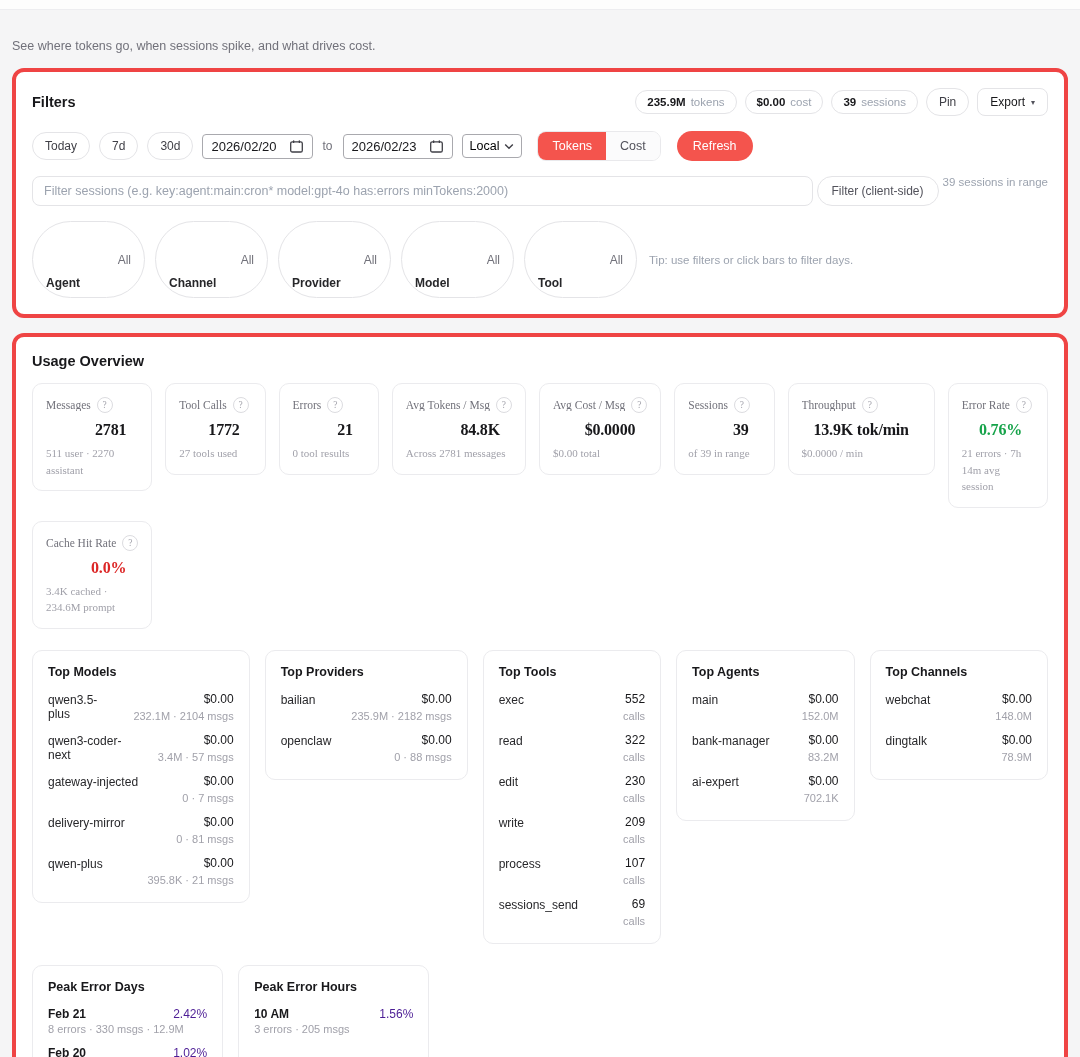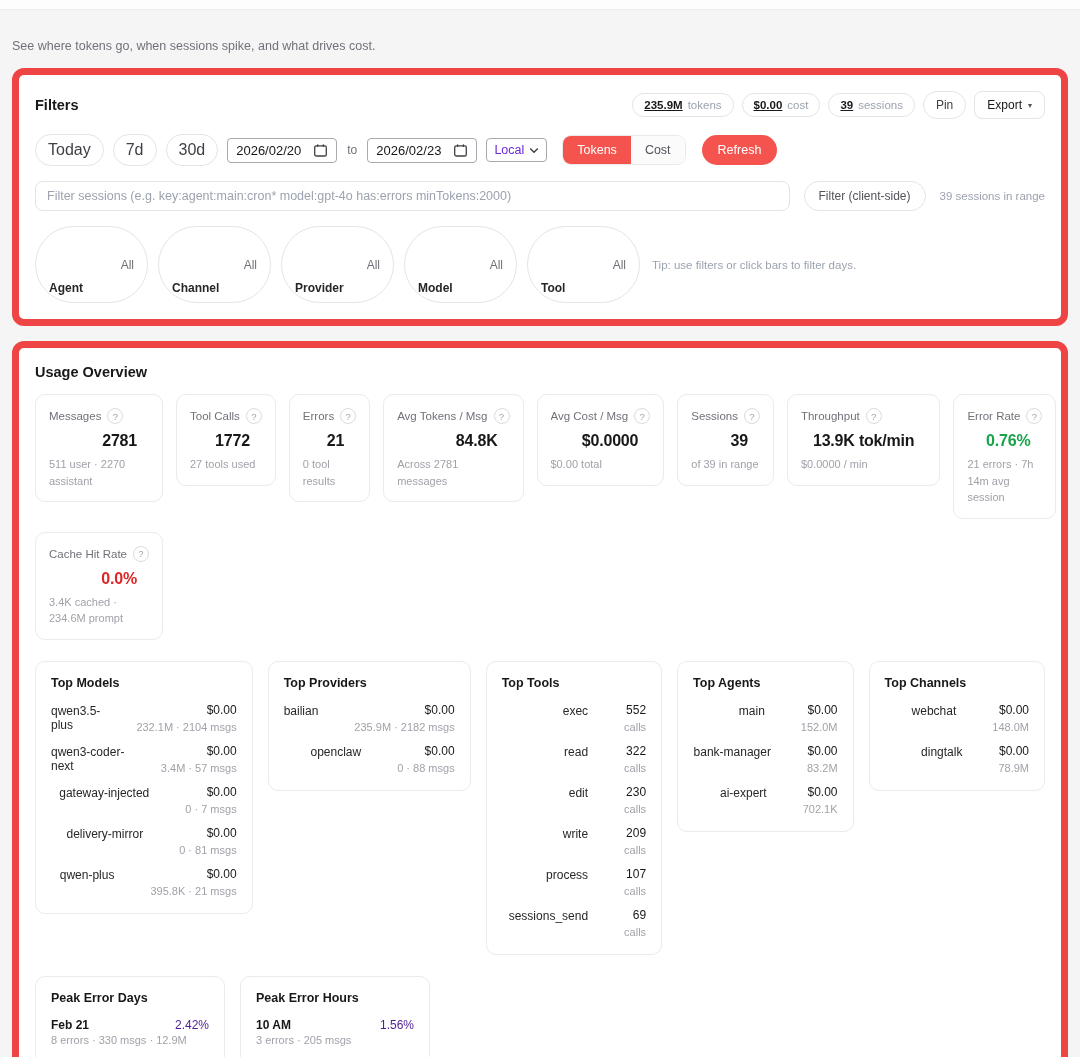--- a/index.html
+++ b/index.html
@@ -10,80 +10,80 @@
     color: #18181b;
   }
   .topbar-strip { height: 10px; background: #fdfdfd; border-bottom: 1px solid #ededf0; }
   .page { padding: 20px 12px 0 12px; }
 
   .page-title { font-size: 27px; font-weight: 700; letter-spacing: -0.3px; color: #111113; }
   .page-subtitle { margin-top: 9px; font-size: 12.5px; color: #71717a; }
 
   .card-outer {
     background: #ffffff;
-    border: 7px solid #ef4444;
+    border: 4px solid #ef4444;
     border-radius: 12px;
     padding: 16px;
     margin-top: 15px;
   }
 
   
   .filters-head { display: flex; align-items: center; justify-content: space-between; }
   .filters-title, .section-title { font-size: 14.5px; font-weight: 700; color: #18181b; }
   .filters-head-right { display: flex; align-items: center; gap: 8px; }
   .sum-pill {
     display: inline-flex; align-items: center; gap: 5px;
     border: 1px solid #e4e4e7; border-radius: 999px;
     padding: 5px 11px; font-size: 11.5px; background: #fff;
   }
-  .sum-val { font-weight: 700; color: #18181b; text-decoration: underline; }
+  .sum-val { font-weight: 700; color: #18181b; }
   .sum-unit { color: #9ca3af; }
   .pin-btn {
     border: 1px solid #e4e4e7; background: #fff; border-radius: 999px;
     padding: 6px 12px; font-size: 12px; color: #3f3f46; cursor: pointer;
     font-family: inherit;
   }
   .export-btn {
     display: inline-flex; align-items: center; gap: 6px;
     border: 1px solid #e4e4e7; background: #fff; border-radius: 8px;
     padding: 6px 12px; font-size: 12px; font-weight: 500; color: #18181b;
     cursor: pointer; font-family: inherit;
   }
   .export-caret { font-size: 8px; color: #52525b; }
 
   .filters-row2 { display: flex; align-items: center; gap: 9px; margin-top: 15px; }
   .pill-btn {
     border: 1px solid #e4e4e7; background: #fff; border-radius: 999px;
-    padding: 6px 12px; font-size: 16px; font-weight: 500; color: #3f3f46;
+    padding: 6px 12px; font-size: 12px; font-weight: 500; color: #3f3f46;
     cursor: pointer; font-family: inherit;
   }
   .date-box {
     display: inline-flex; gap: 12px;
     border: 1px solid #a9a9ae; border-radius: 4px;
     padding: 4px 8px; font-size: 13px; color: #18181b; background: #fff;
     cursor: pointer;
   }
   .to-label { font-size: 12px; color: #71717a; margin: 0 1px; }
   .tz-select {
     display: inline-flex; align-items: center; gap: 5px;
     border: 1px solid #a9a9ae; border-radius: 4px;
-    padding: 4px 7px; font-size: 12.5px; color: #6d28d9; background: #fff;
+    padding: 4px 7px; font-size: 12.5px; color: #000000; background: #fff;
     cursor: pointer; margin-right: 6px;
   }
   .seg { display: flex; border: 1px solid #e9e9ec; border-radius: 9px; overflow: hidden; }
   .seg-btn { padding: 7px 14px; font-size: 12.5px; border: none; cursor: pointer; font-family: inherit; }
   .seg-active { background: var(--accent); color: #fff; font-weight: 500; }
   .seg-inactive { background: #fbfbfc; color: #52525b; }
   .refresh-btn {
     margin-left: 7px; background: var(--accent); color: #fff;
     border: none; border-radius: 999px; padding: 8px 16px;
     font-size: 12.5px; font-weight: 500; cursor: pointer; font-family: inherit;
   }
 
-  .filters-row3 { display: flex; align-items: center; gap: 14px; margin-top: 15px; }
+  .filters-row3 { display: flex; gap: 4px; margin-top: 15px; }
   .filter-input {
     flex: 1; border: 1px solid #e4e4e7; border-radius: 8px;
     padding: 7px 11px; font-size: 12.5px; color: #18181b; background: #fff;
     font-family: inherit; outline: none;
   }
   .filter-input::placeholder { color: #9ca3af; }
   .client-filter-btn {
     border: 1px solid #e4e4e7; background: #fff; border-radius: 999px;
     padding: 7px 14px; font-size: 12px; color: #52525b; cursor: pointer;
     white-space: nowrap; font-family: inherit;
@@ -96,21 +96,21 @@
     width: 113px; border: 1px solid #e4e4e7; border-radius: 999px;
     padding: 7px 13px; background: #fff; cursor: pointer;
   }
   .facet-label { font-size: 12px; font-weight: 600; color: #27272a; margin-top: 47px; }
   .facet-value { font-size: 12px; color: #71717a; }
   .tip { font-size: 11.5px; color: #9ca3af; margin-left: 2px; }
 
   
   .stats-grid {
     display: grid; grid-template-columns: repeat(8, 1fr);
-    gap: 13px; margin-top: 14px; align-items: start;
+    gap: 13px; margin-top: 14px; align-items: start; font-family: Liberation Serif, serif;
   }
   .stat-card { background: #fff; border: 1px solid #ebebee; border-radius: 10px; padding: 13px 13px 12px; }
   .stat-label-row { display: flex; align-items: center; gap: 6px; }
   .stat-label { font-size: 11.5px; color: #71717a; white-space: nowrap; overflow: hidden; }
   .help-badge {
     flex: none; width: 16px; height: 16px; border-radius: 50%;
     border: 1px solid #dcdce0; color: #a1a1aa; font-size: 9.5px;
     display: inline-flex; align-items: center; justify-content: center; cursor: default;
   }
   .stat-value { margin: 8px 12px 6px; font-size: 16px; font-weight: 700; letter-spacing: -0.2px; color: #18181b; white-space: nowrap; text-align: right; }
@@ -120,21 +120,21 @@
 
   .top-lists-grid, .peak-lists-grid {
     display: grid; grid-template-columns: repeat(5, 1fr);
     gap: 15px; margin-top: 21px;
   }
   .top-lists-grid { align-items: start; }
   .peak-lists-grid { align-items: stretch; }
   .list-card { background: #fff; border: 1px solid #ebebee; border-radius: 10px; padding: 14px 15px; }
   .list-card-title { font-size: 12.5px; font-weight: 700; color: #18181b; margin-bottom: 13px; }
 
-  .tl-item { display: flex; justify-content: flex-end; align-items: flex-start; margin-bottom: 11px; cursor: pointer; gap: 36px; }
+  .tl-item { display: flex; justify-content: space-between; align-items: flex-start; margin-bottom: 11px; cursor: pointer; gap: 36px; }
   .tl-item:last-child { margin-bottom: 2px; }
   .tl-name { font-size: 12px; color: #27272a; padding-top: 1px; }
   .tl-right { text-align: right; }
   .tl-value { font-size: 12px; color: #18181b; }
   .tl-sub { font-size: 11px; color: #a1a1aa; margin-top: 4px; white-space: nowrap; }
 
   .pk-item { margin-bottom: 11px; cursor: pointer; }
   .pk-row { display: flex; justify-content: space-between; align-items: baseline; }
   .pk-name { font-size: 12px; font-weight: 700; color: #18181b; }
   .pk-value { font-size: 12px; color: #4c1d95; }

